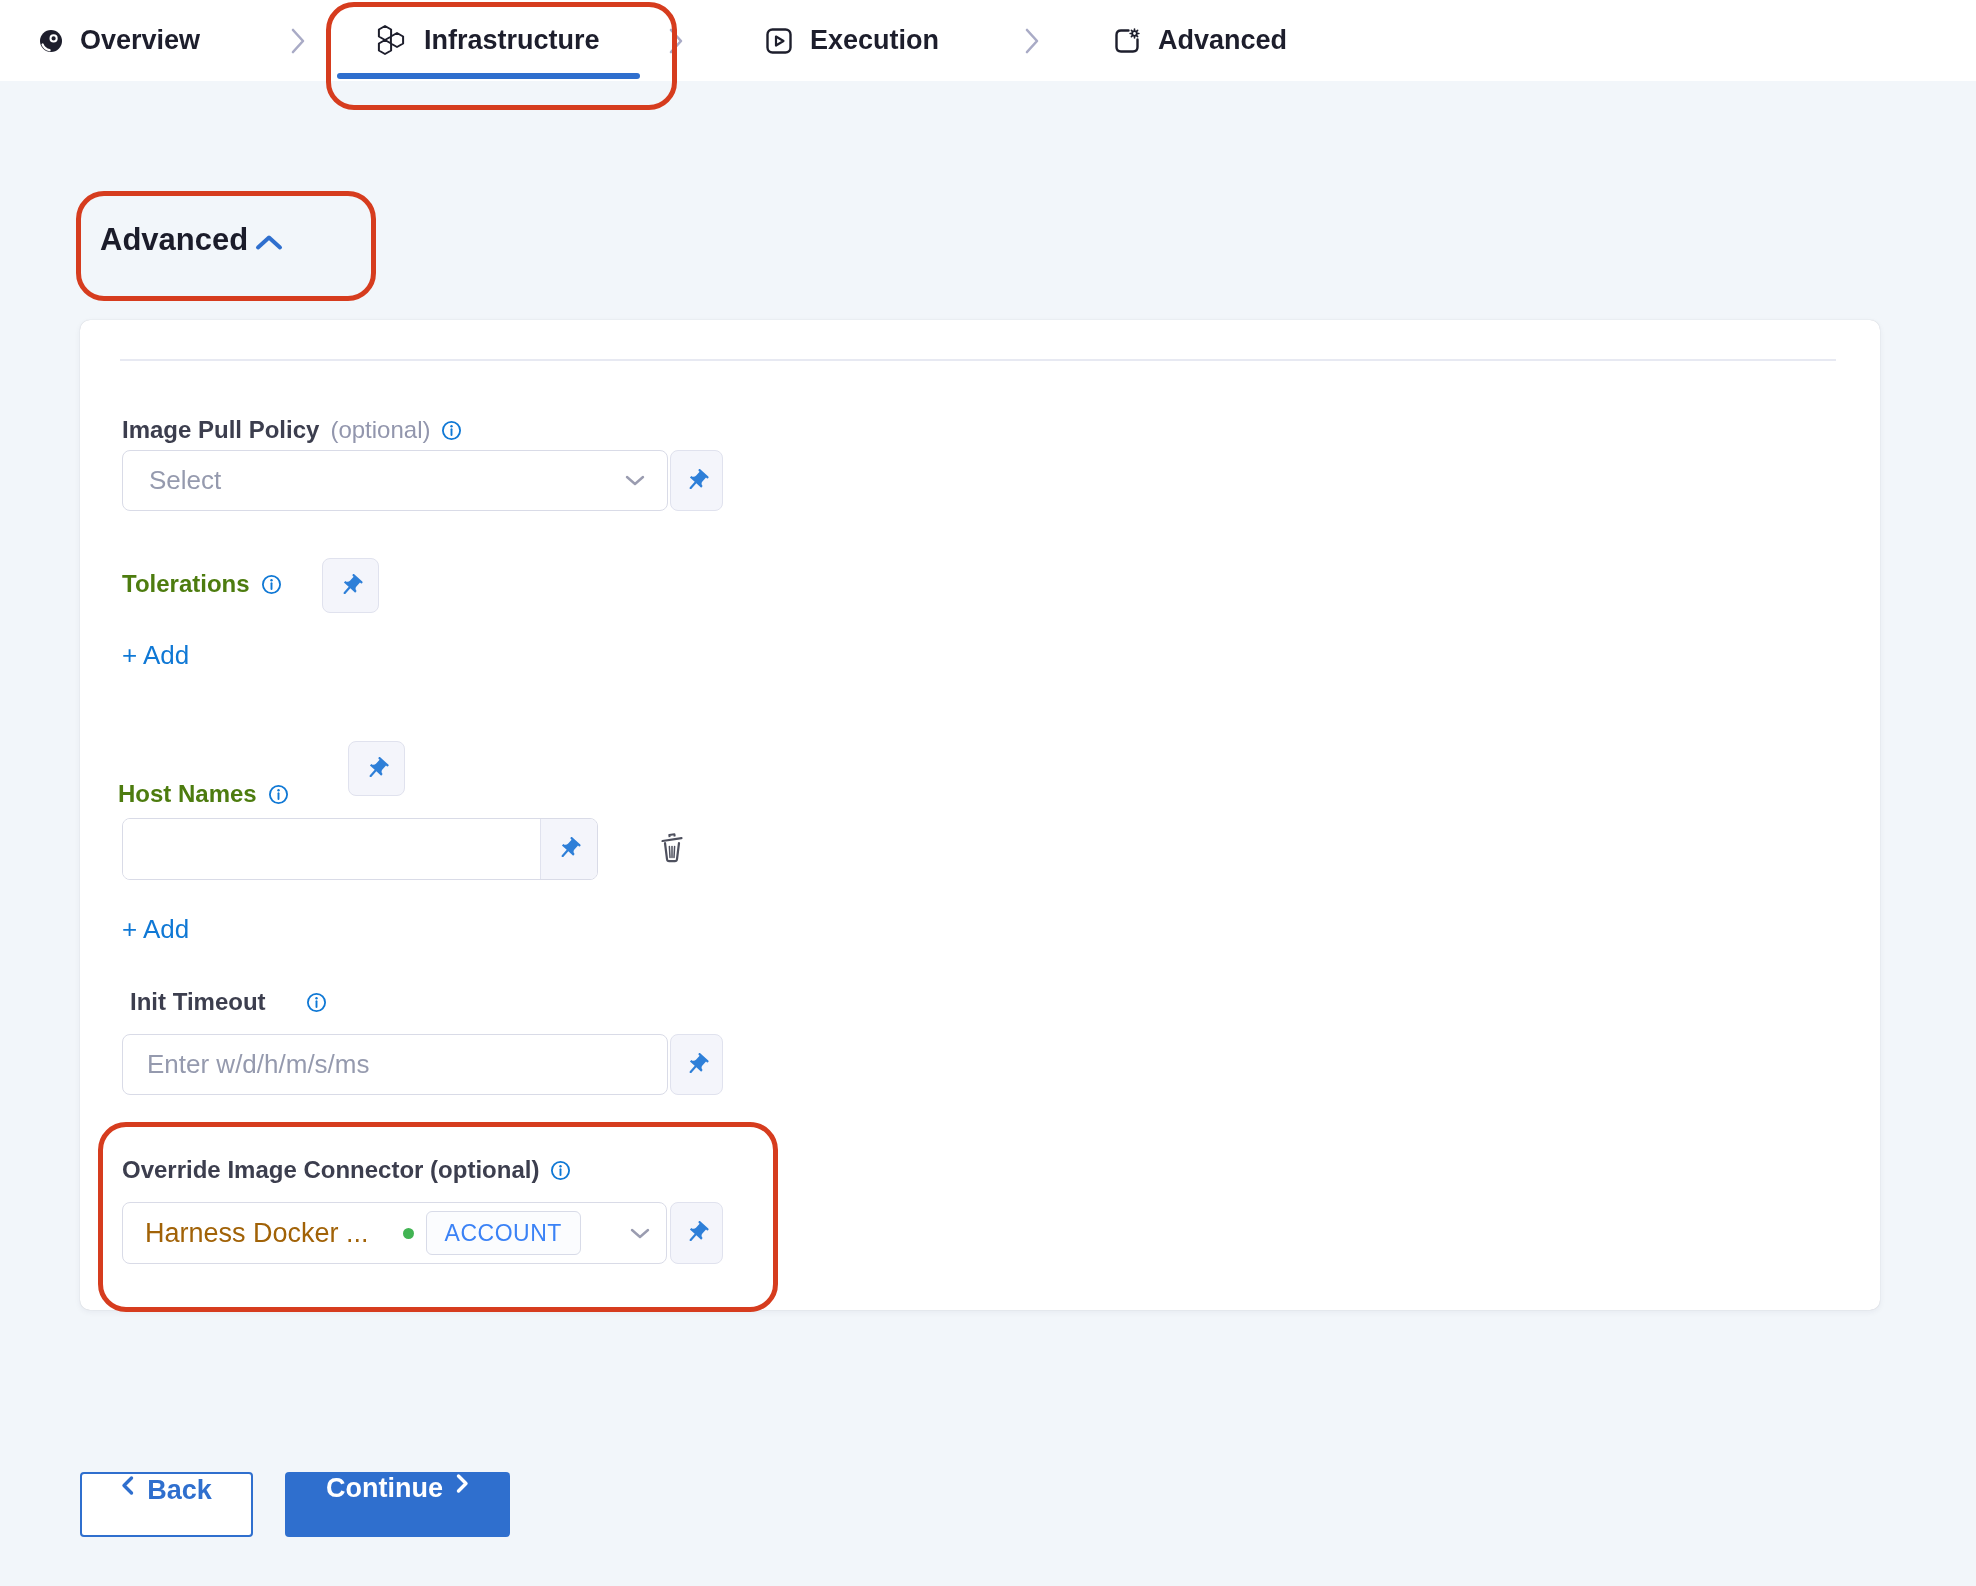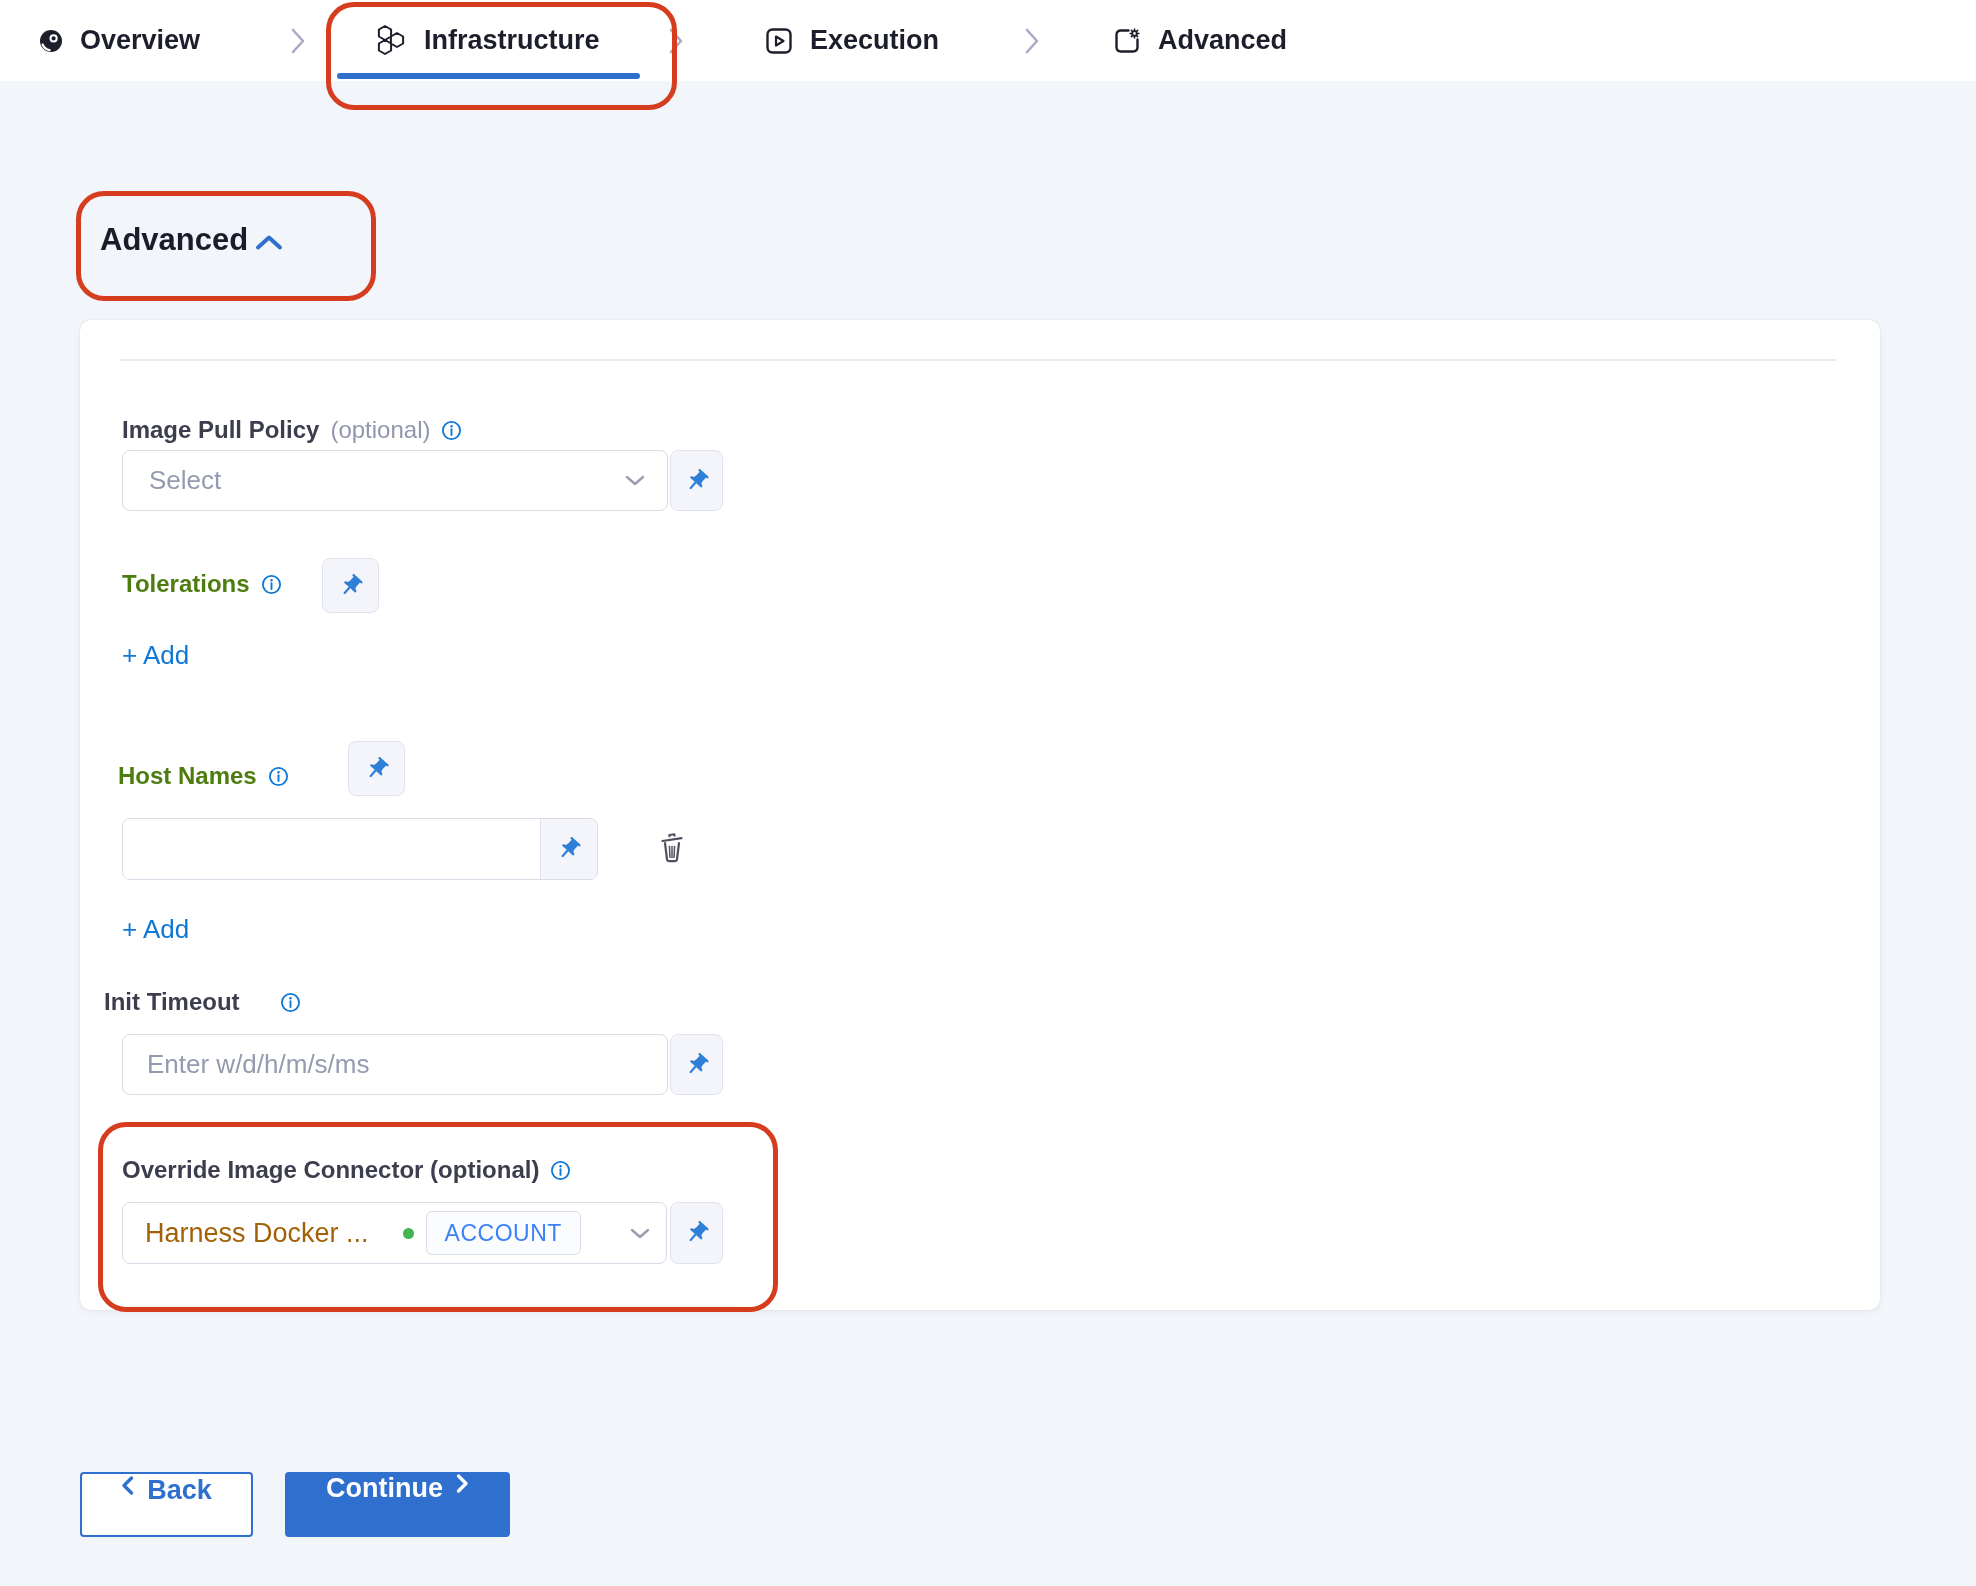--- a/index.html
+++ b/index.html
@@ -191,21 +191,21 @@
   </div>
   <div class="pin-btn" style="left:242px;top:238px;width:57px;height:55px;">
     <svg width="26" height="26" viewBox="0 0 24 24">
       <g transform="rotate(42 12 12)">
           <path d="M16 9V4h1c.55 0 1-.45 1-1s-.45-1-1-1H7c-.55 0-1 .45-1 1s.45 1 1 1h1v5c0 1.66-1.34 3-3 3v2h5.97v7l1 1 1-1v-7H19v-2c-1.66 0-3-1.34-3-3z" fill="#2e7fd8"></path>
         </g>
     </svg>
   </div>
   <div class="add-link" style="left:42px;top:320px;">+ Add</div>
 
-  <div class="field-label gray" style="left:38px;top:442px;">
+  <div class="field-label gray" style="left:38px;top:460px;">
     <span>Host Names</span>
     <svg width="21" height="21" viewBox="0 0 21 21">
       <circle cx="10.5" cy="10.5" r="8.6" fill="none" stroke="#0f78d5" stroke-width="1.8"></circle>
       <circle cx="10.5" cy="6.2" r="1.2" fill="#0f78d5"></circle>
       <line x1="10.5" y1="9.2" x2="10.5" y2="15" stroke="#0f78d5" stroke-width="1.9" stroke-linecap="round"></line>
     </svg>
   </div>
   <div class="pin-btn" style="left:268px;top:421px;width:57px;height:55px;">
     <svg width="26" height="26" viewBox="0 0 24 24">
       <g transform="rotate(42 12 12)">
@@ -230,21 +230,21 @@
       <path d="M13.6 7.2 L13.3 4.9 L18.4 4.2 L18.7 6.5" fill="none" stroke="#4e505e" stroke-width="2" stroke-linejoin="round"></path>
       <g stroke="#4e505e" stroke-width="1.5" stroke-linecap="round">
         <line x1="13.4" y1="16.5" x2="14" y2="27.5"></line>
         <line x1="16" y1="16.5" x2="16" y2="27.5"></line>
         <line x1="18.6" y1="16.5" x2="18" y2="27.5"></line>
       </g>
     </svg>
   </div>
   <div class="add-link" style="left:42px;top:594px;">+ Add</div>
 
-  <div class="field-label" style="left:24px;top:668px;gap:40px;">
+  <div class="field-label" style="left:50px;top:668px;gap:40px;">
     <span>Init Timeout</span>
     <svg width="21" height="21" viewBox="0 0 21 21">
       <circle cx="10.5" cy="10.5" r="8.6" fill="none" stroke="#0f78d5" stroke-width="1.8"></circle>
       <circle cx="10.5" cy="6.2" r="1.2" fill="#0f78d5"></circle>
       <line x1="10.5" y1="9.2" x2="10.5" y2="15" stroke="#0f78d5" stroke-width="1.9" stroke-linecap="round"></line>
     </svg>
   </div>
   <input class="text-input" style="left: 42px; top: 714px; width: 546px; height: 61px;" type="text" placeholder="Enter w/d/h/m/s/ms">
   <div class="pin-btn" style="left:590px;top:714px;width:53px;height:61px;">
     <svg width="26" height="26" viewBox="0 0 24 24">

